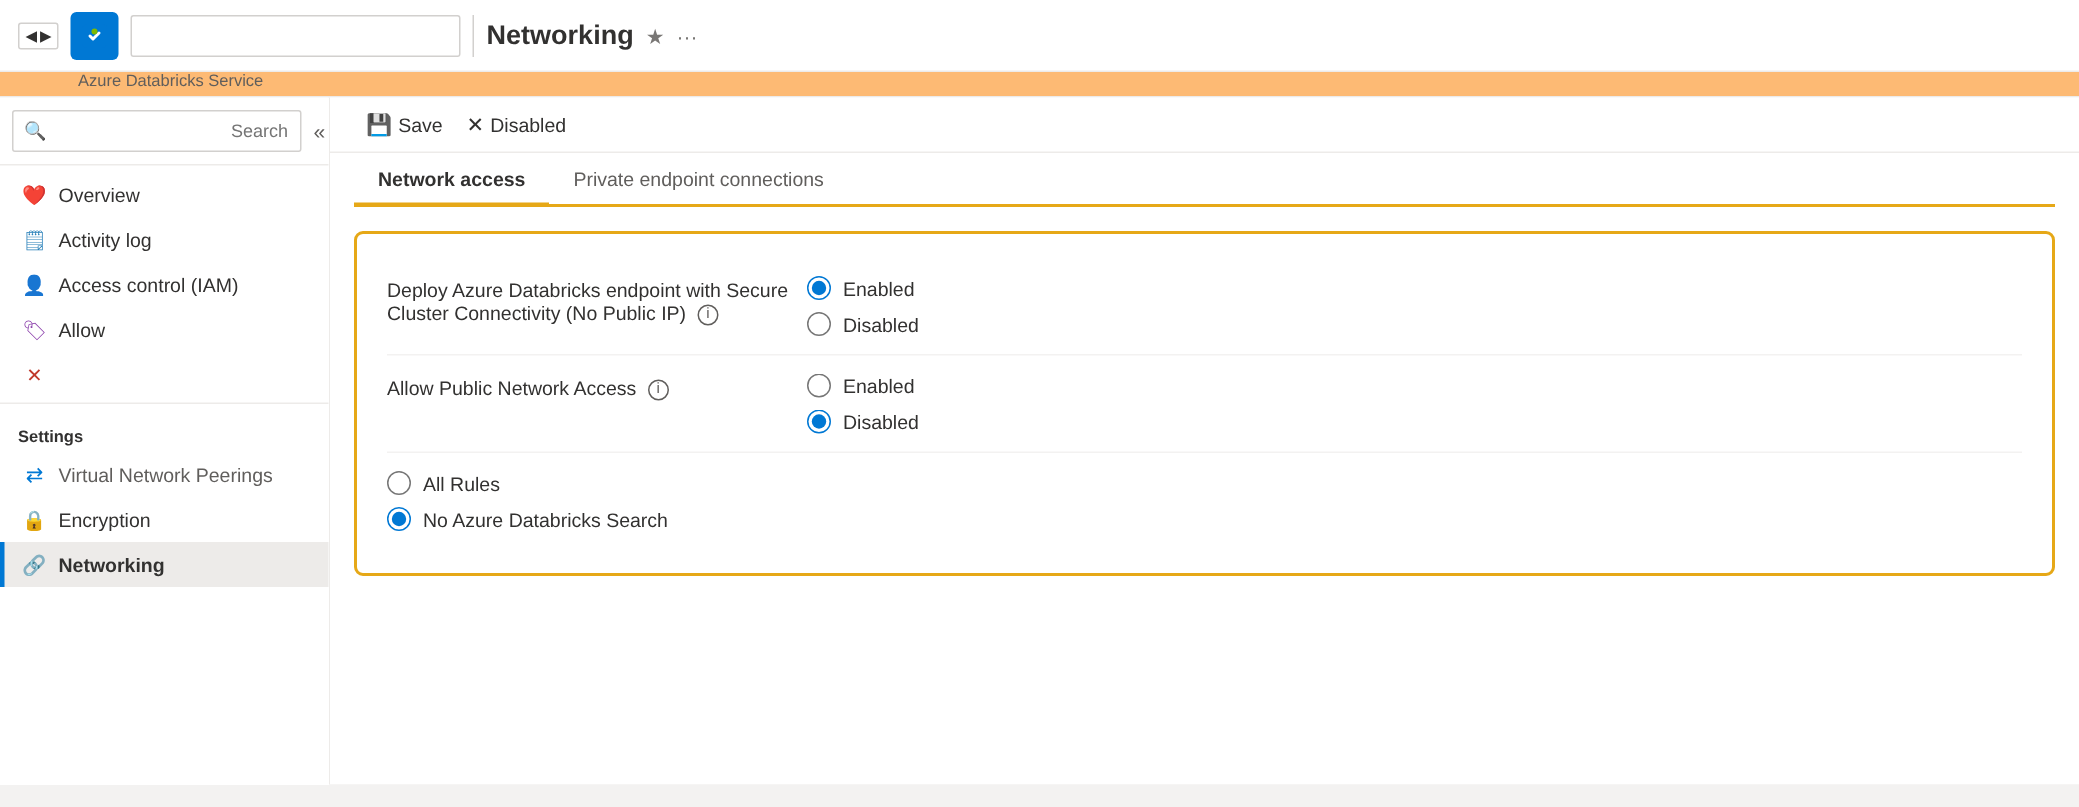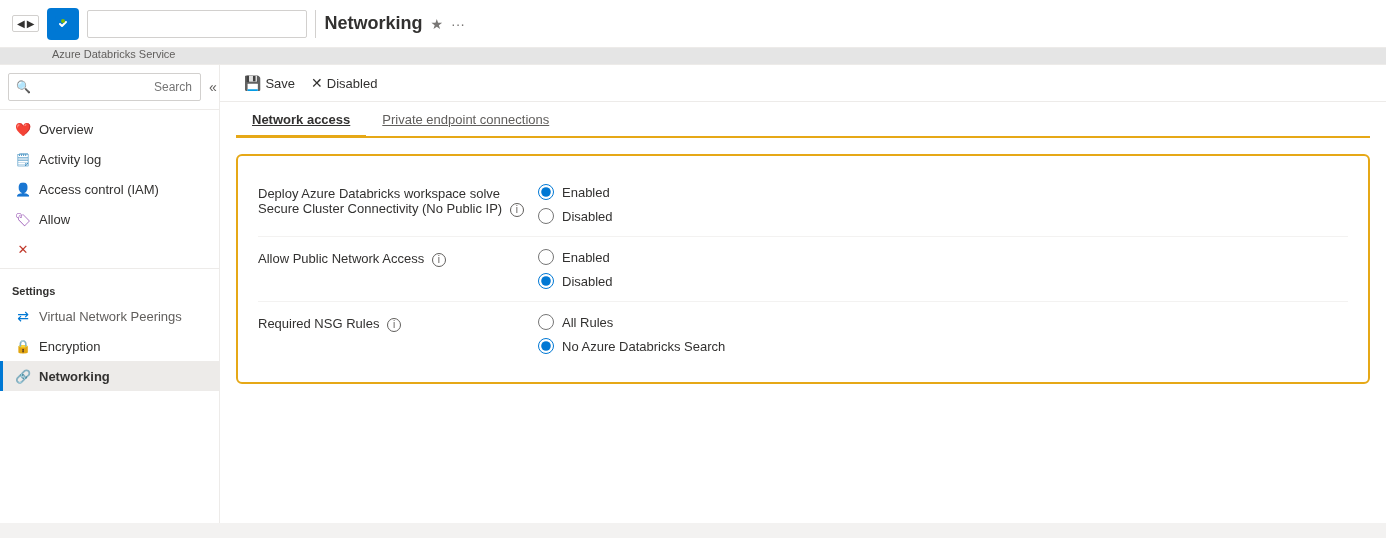--- a/index.html
+++ b/index.html
@@ -166,21 +166,20 @@
       padding: 0 0;
       gap: 0;
     }
     .tab {
       padding: 10px 16px 8px 16px;
       cursor: pointer;
       font-size: 13px;
       color: #605e5c;
       border-bottom: 3px solid transparent;
       margin-bottom: -2px;
-      text-decoration: underline;
     }
     .tab.active {
       color: #323130;
       font-weight: 600;
       border-bottom: 3px solid #e6a817;
     }
 
     
     .panel-card {
       border: 2px solid #e6a817;
@@ -262,21 +261,21 @@
       </div>
       <input class="breadcrumb-search-box" type="text" placeholder="" style="">
     </div>
     <div class="top-bar-divider"></div>
     <div class="page-title-area">
       <span class="page-title">Networking</span>
       <span class="star-icon">★</span>
       <span class="ellipsis-icon">···</span>
     </div>
   </div>
-  <div style="padding: 0 12px 4px 52px; font-size:11px; color:#605e5c; background:#e5e5e5;">
+  <div style="padding: 0 12px 4px 52px; font-size:11px; color:#605e5c; background:#fdba74;">
     <span>Azure Databricks Service</span>
   </div>
 </div>
 
 <div class="main-container">
 
   <div class="sidebar">
     <div class="sidebar-search-area">
       <div class="sidebar-search-wrapper">
         <span class="sidebar-search-icon">🔍</span>
@@ -352,21 +351,21 @@
         </div>
         <div class="tab">
           <span>Private endpoint connections</span>
         </div>
       </div>
 
       <div class="panel-card">
 
         <div class="form-row">
           <div class="form-label">
-            <span>Deploy Azure Databricks workspace solve Secure Cluster Connectivity (No Public IP)</span>
+            <span>Deploy Azure Databricks endpoint with Secure Cluster Connectivity (No Public IP)</span>
             <span class="info-icon">i</span>
           </div>
           <div class="radio-group">
             <label class="radio-option">
               <input type="radio" class="radio-input" name="scc" checked="" style="">
               <span>Enabled</span>
             </label>
             <label class="radio-option">
               <input type="radio" class="radio-input" name="scc" style="">
               <span>Disabled</span>
@@ -385,24 +384,20 @@
               <span>Enabled</span>
             </label>
             <label class="radio-option">
               <input type="radio" class="radio-input" name="pna" checked="" style="">
               <span>Disabled</span>
             </label>
           </div>
         </div>
 
         <div class="form-row">
-          <div class="form-label">
-            <span>Required NSG Rules</span>
-            <span class="info-icon">i</span>
-          </div>
           <div class="radio-group">
             <label class="radio-option">
               <input type="radio" class="radio-input" name="nsg" style="">
               <span>All Rules</span>
             </label>
             <label class="radio-option">
               <input type="radio" class="radio-input" name="nsg" checked="" style="">
               <span>No Azure Databricks Search</span>
             </label>
           </div>

